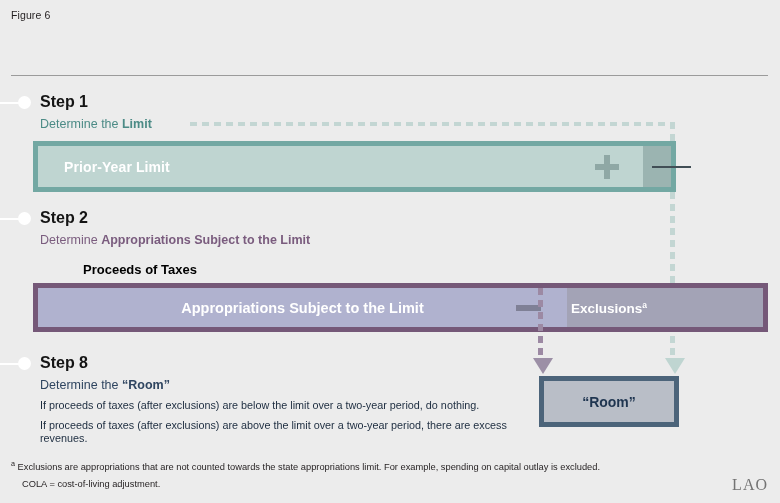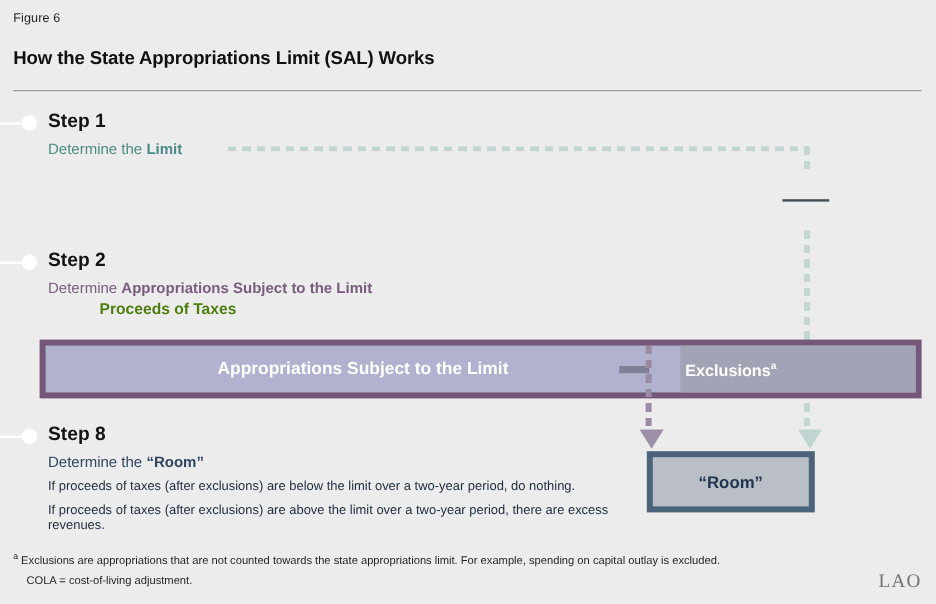--- a/index.html
+++ b/index.html
@@ -98,21 +98,21 @@
   .callout-txt{position:absolute;left:692px;top:156px;width:86px;}
   .callout-title{
     font-size:11.5px;font-weight:bold;color:#4c8b86;line-height:13.2px;
   }
   .callout-note{
     font-size:10.5px;color:#4c8b86;line-height:12.4px;margin-top:2px;
   }
 
   
   .proceeds-label{
-    position:absolute;left:40px;top:250px;font-size:13px;font-weight:bold;color:#4d7c0f;padding-left:43px;
+    position:absolute;left:40px;top:262px;font-size:13px;font-weight:bold;color:#000000;padding-left:43px;
   }
   .bar-purple{
     position:absolute;left:33px;top:283px;width:735px;height:49px;
     background:#755878;box-sizing:border-box;padding:5px;
   }
   .bar-purple-inner{position:relative;width:100%;height:100%;background:#b0b2cf;}
   .purple-excl-seg{
     position:absolute;right:0;top:0;width:196px;height:100%;background:#a3a3b6;
   }
   .bar-purple-label{
@@ -150,35 +150,41 @@
     position:absolute;right:12px;bottom:9px;
     font-family:"Liberation Serif", serif;font-size:16px;color:#737373;letter-spacing:1px;margin-top:27px;
   }
 </style>
 </head>
 <body>
 
 <div class="fig-root">
 
   <div class="fig-label">Figure 6</div>
-  <div class="fig-title">How the State Appropriations Limit (SAL) Works</div>
   <div class="title-rule"></div>
 
   <div class="step-bullet-wrap" style="top:96px">
     <div class="step-bullet-line"></div>
     <div class="step-bullet-dot"></div>
   </div>
   <div class="step-head" style="top:93px">Step 1</div>
   <div class="step-sub sub-teal" style="top:117px">
     <span>Determine the </span><b>Limit</b>
   </div>
 
   <div class="dash-h-teal" style="left:190px;top:122px;width:484px;"></div>
   <div class="dash-v-teal" style="left:670px;top:122px;height:22px;"></div>
 
+  <div class="bar-teal">
+    <div class="bar-teal-inner">
+      <div class="bar-teal-label">Prior-Year Limit</div>
+      <div class="plus-sign"></div>
+      <div class="teal-growth-seg"></div>
+    </div>
+  </div>
 
   <div class="callout-line"></div>
 
   <div class="dash-v-teal" style="left:670px;top:192px;height:167px;"></div>
   <div class="arrow-down arrow-teal" style="left:665px;top:358px;"></div>
 
   <div class="step-bullet-wrap" style="top:212px">
     <div class="step-bullet-line"></div>
     <div class="step-bullet-dot"></div>
   </div>

